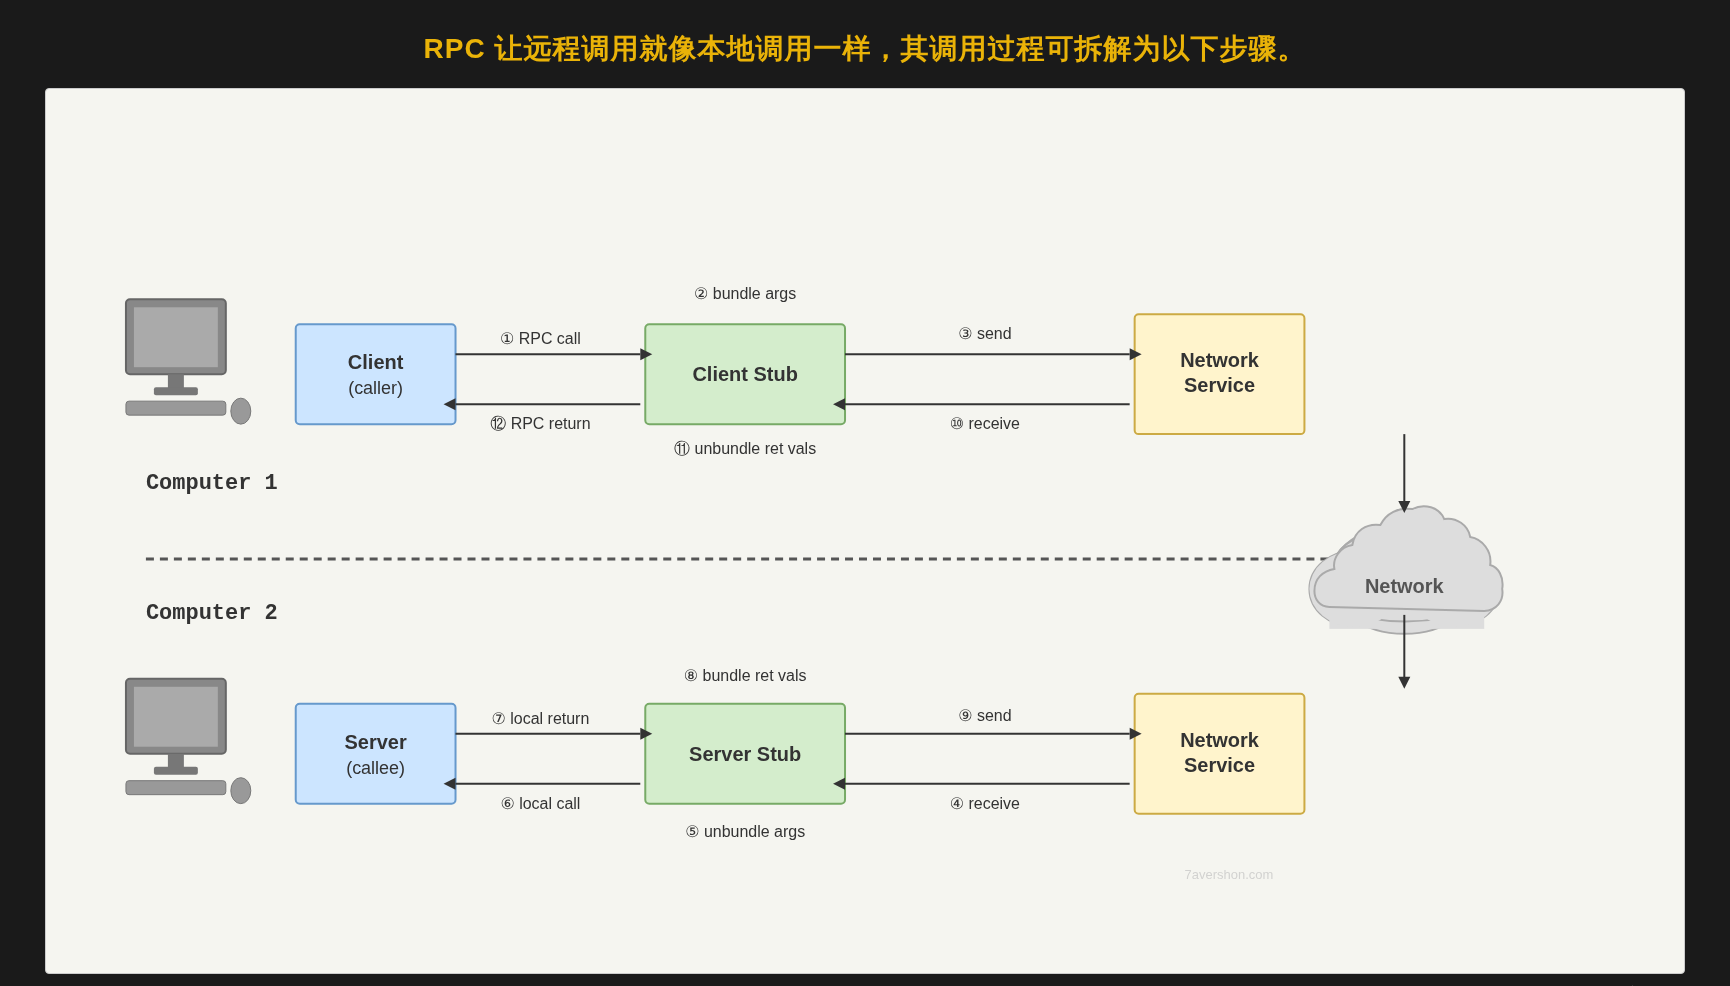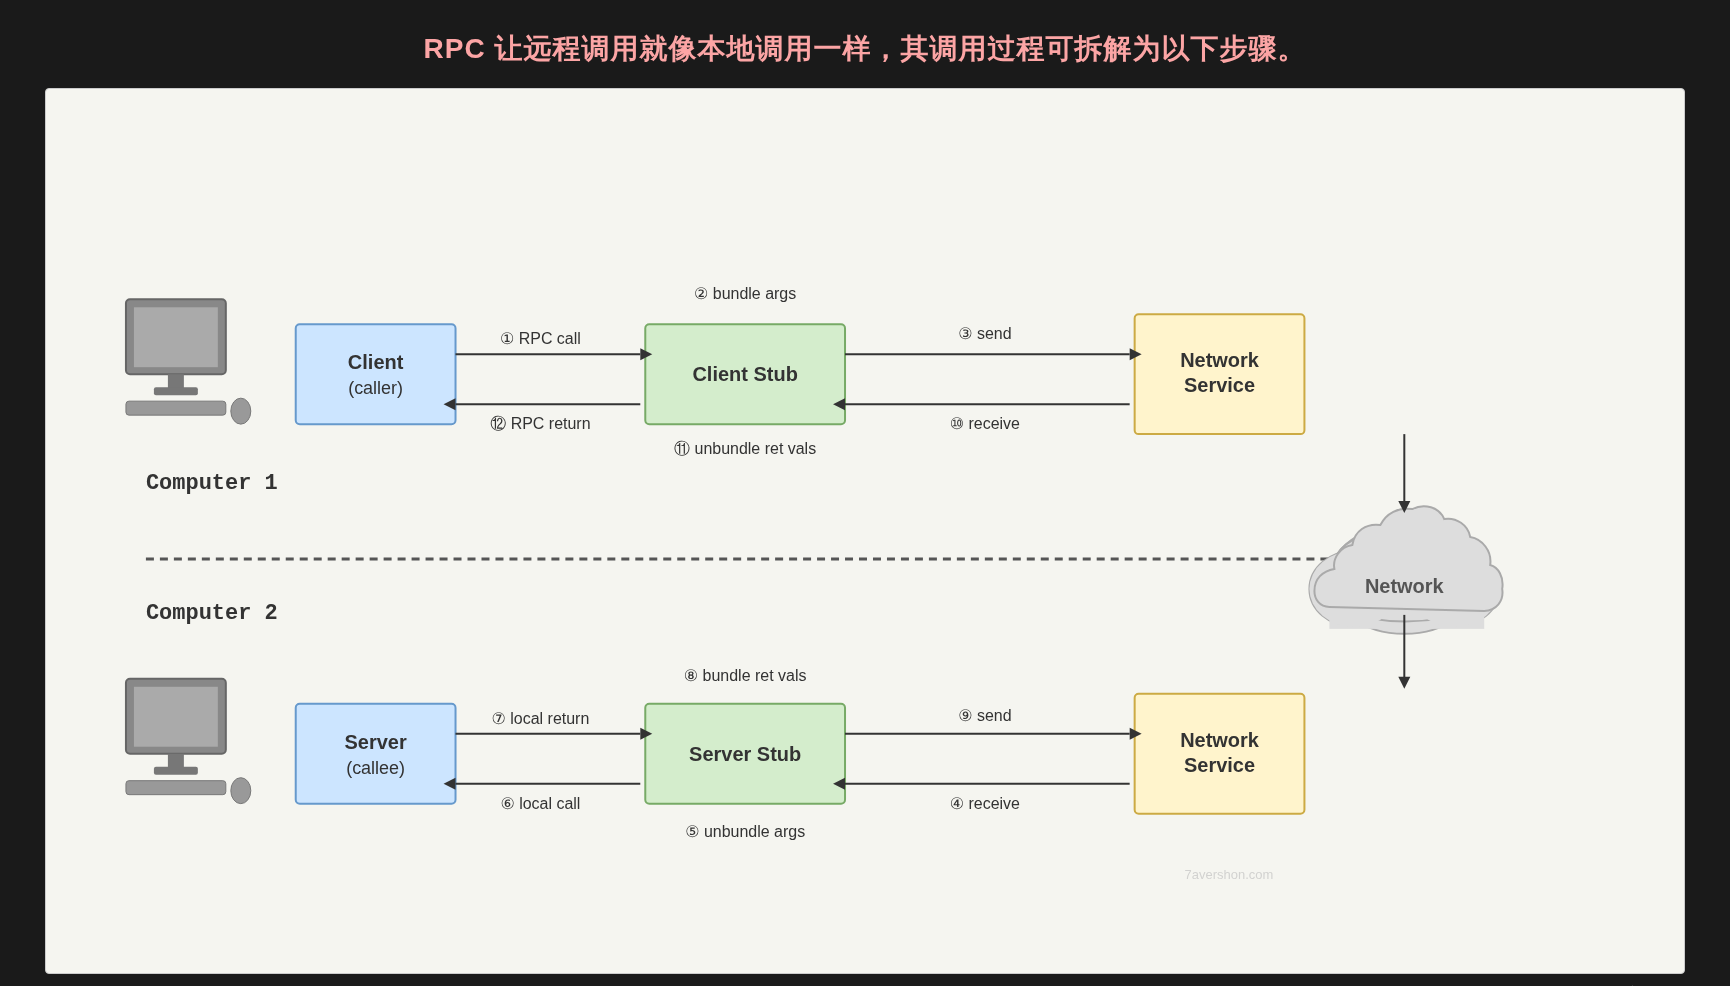--- a/index.html
+++ b/index.html
@@ -8,21 +8,21 @@
       font-family: 'Arial', sans-serif;
       width: 1730px;
       min-height: 986px;
       display: flex;
       flex-direction: column;
       align-items: center;
       padding: 30px 40px;
     }
 
     .header-text {
-      color: #fca5a5;
+      color: #eab308;
       font-size: 28px;
       font-weight: bold;
       align-self: flex-start;
       margin-bottom: 20px;
       letter-spacing: 1px;
     }
 
     .diagram-container {
       background: #f5f5f0;
       border: 1px solid #ccc;

